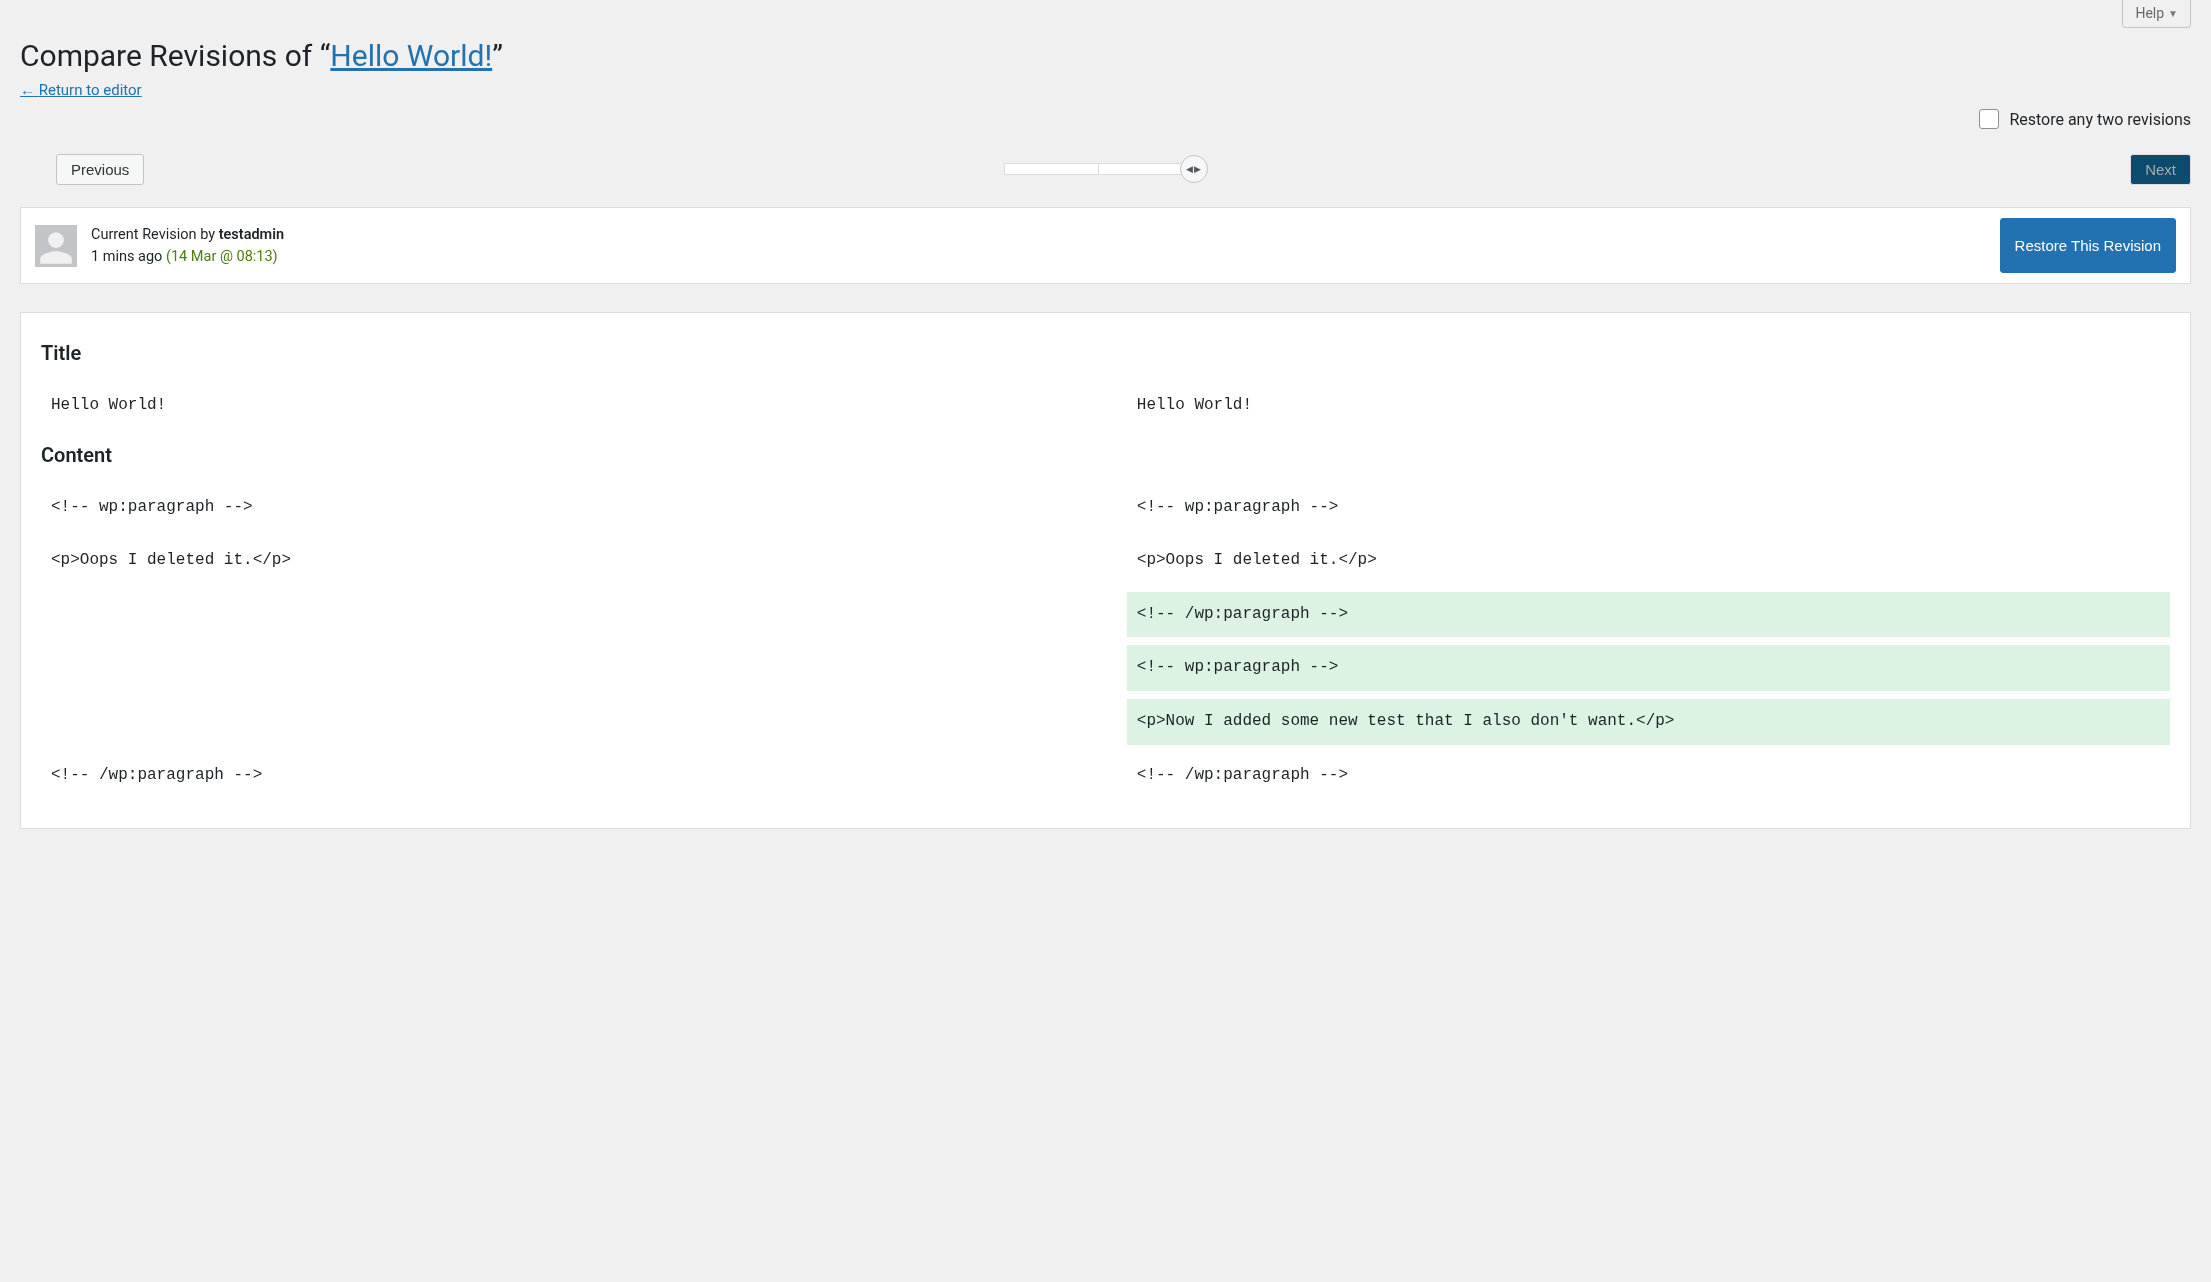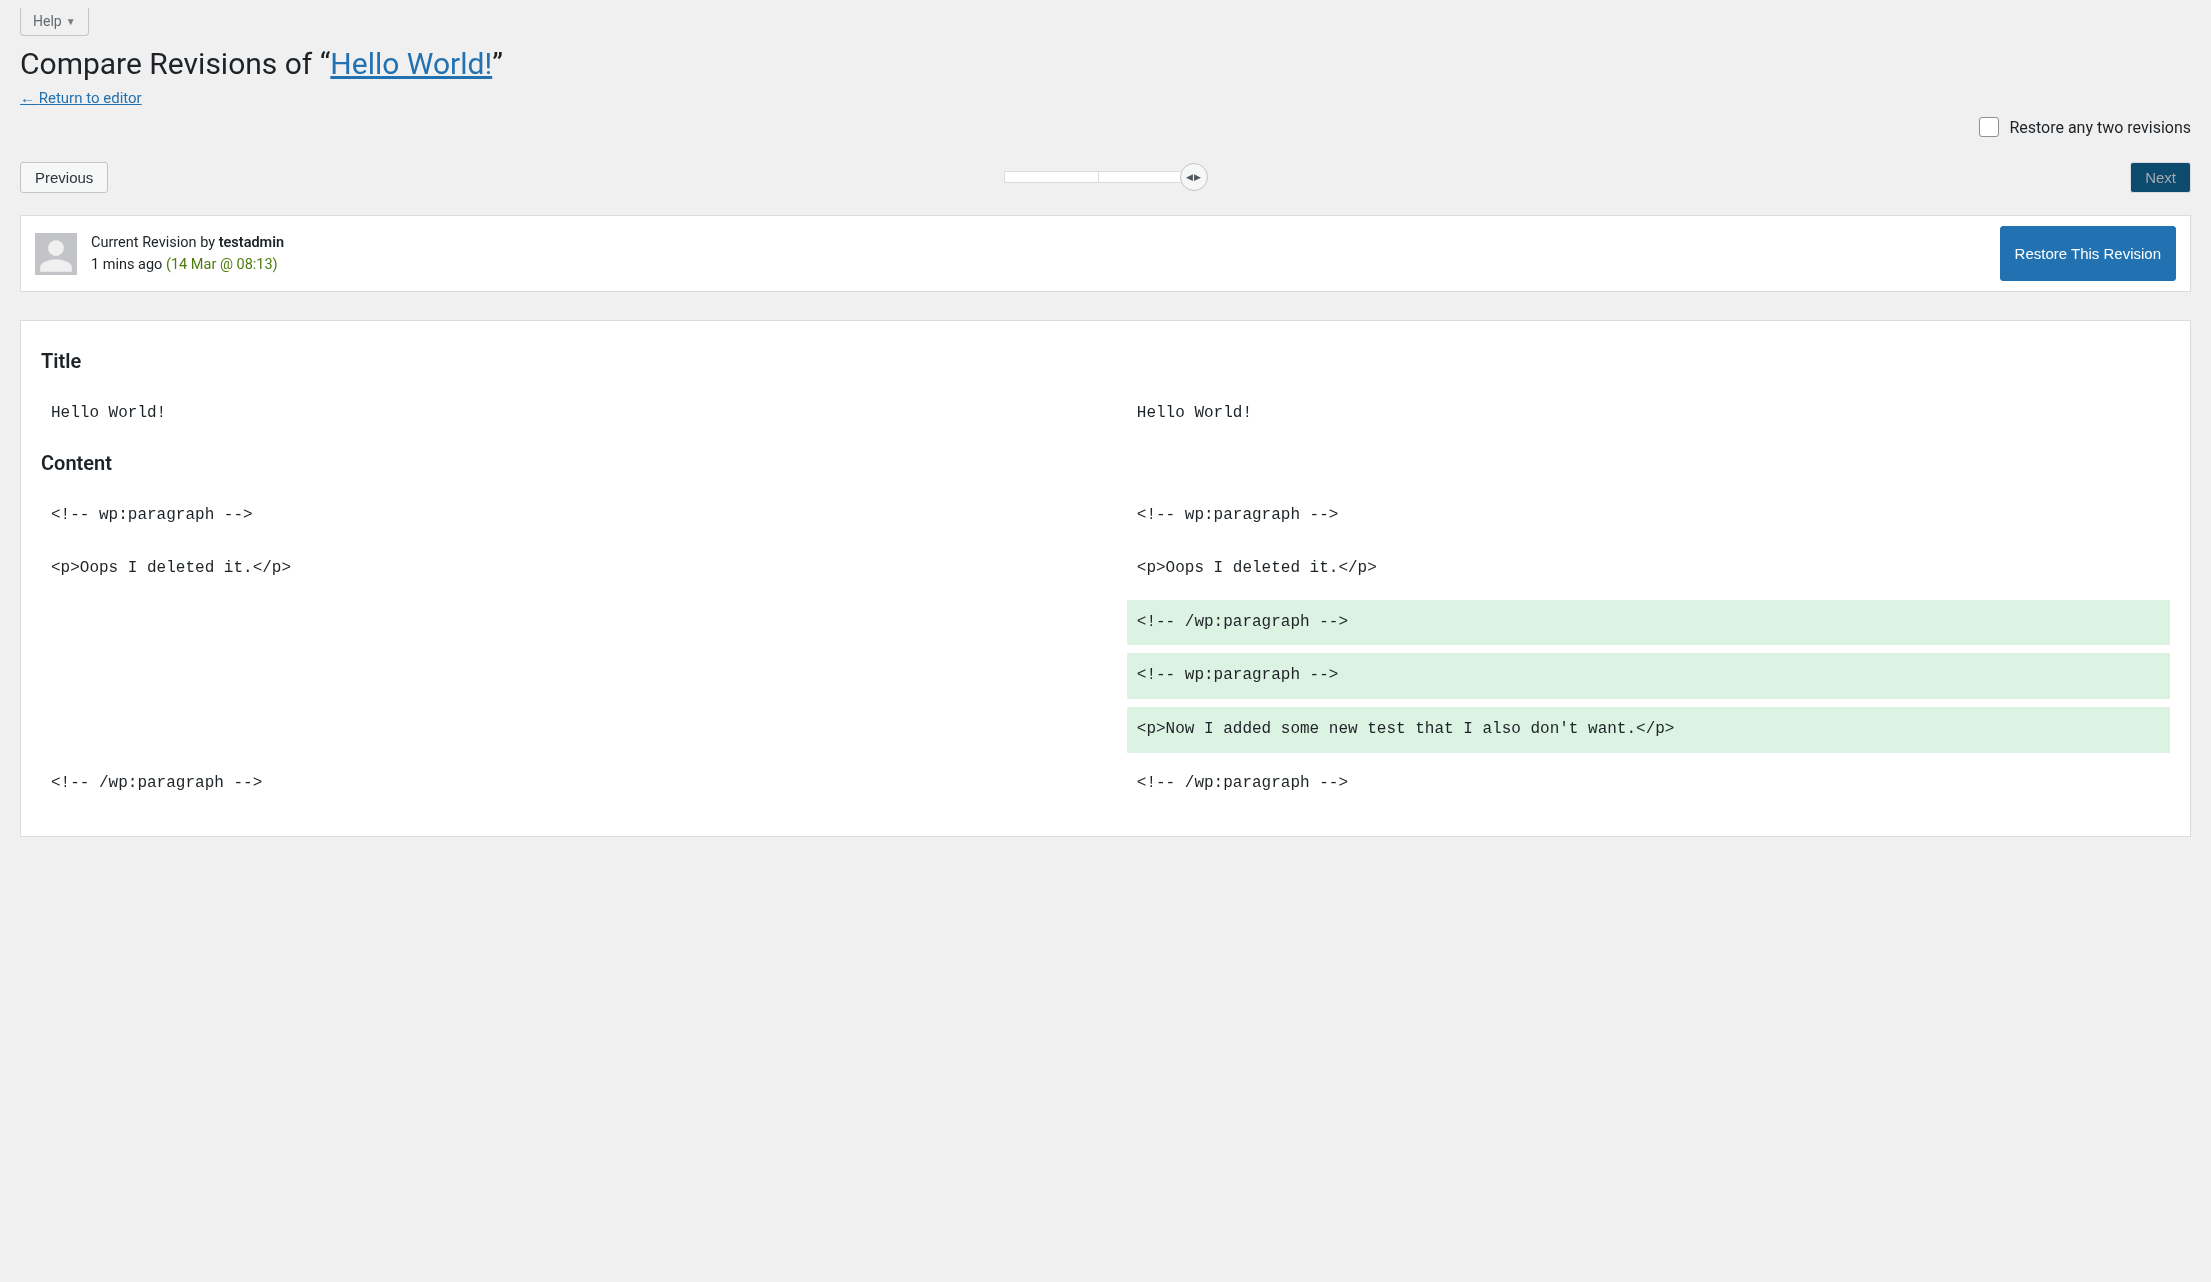--- a/index.html
+++ b/index.html
@@ -5,21 +5,22 @@
   * { box-sizing: border-box; margin: 0; padding: 0; }
   body {
     background: #f0f0f1;
     font-family: -apple-system, BlinkMacSystemFont, "Segoe UI", Roboto, Oxygen-Sans, Ubuntu, Cantarell, "Helvetica Neue", sans-serif;
     font-size: 13px;
     color: #3c434a;
     padding: 0 20px 40px 20px;
   }
   .help-tab-wrap {
     display: flex;
-    padding-top: 8px;
+    justify-content: flex-end;
+    padding-top: 0;
   }
   .help-tab {
     background: #f0f0f1;
     border: 1px solid #c3c4c7;
     border-top: none;
     border-radius: 0 0 4px 4px;
     padding: 5px 12px 6px;
     font-size: 14px;
     color: #646970;
     cursor: pointer;
@@ -71,20 +72,21 @@
     height: 40px;
   }
   .btn {
     background: #f6f7f7;
     border: 1px solid #c3c4c7;
     border-radius: 3px;
     padding: 6px 14px;
     font-size: 15px;
     color: #2c3338;
     cursor: pointer;
+    margin-left: 36px;
   }
   .btn:disabled {
     color: #a7aaad;
     border-color: #dcdcde;
     cursor: default;
     background: #0c4a6e;
   }
   .slider-wrap {
     position: absolute;
     left: 50%;

